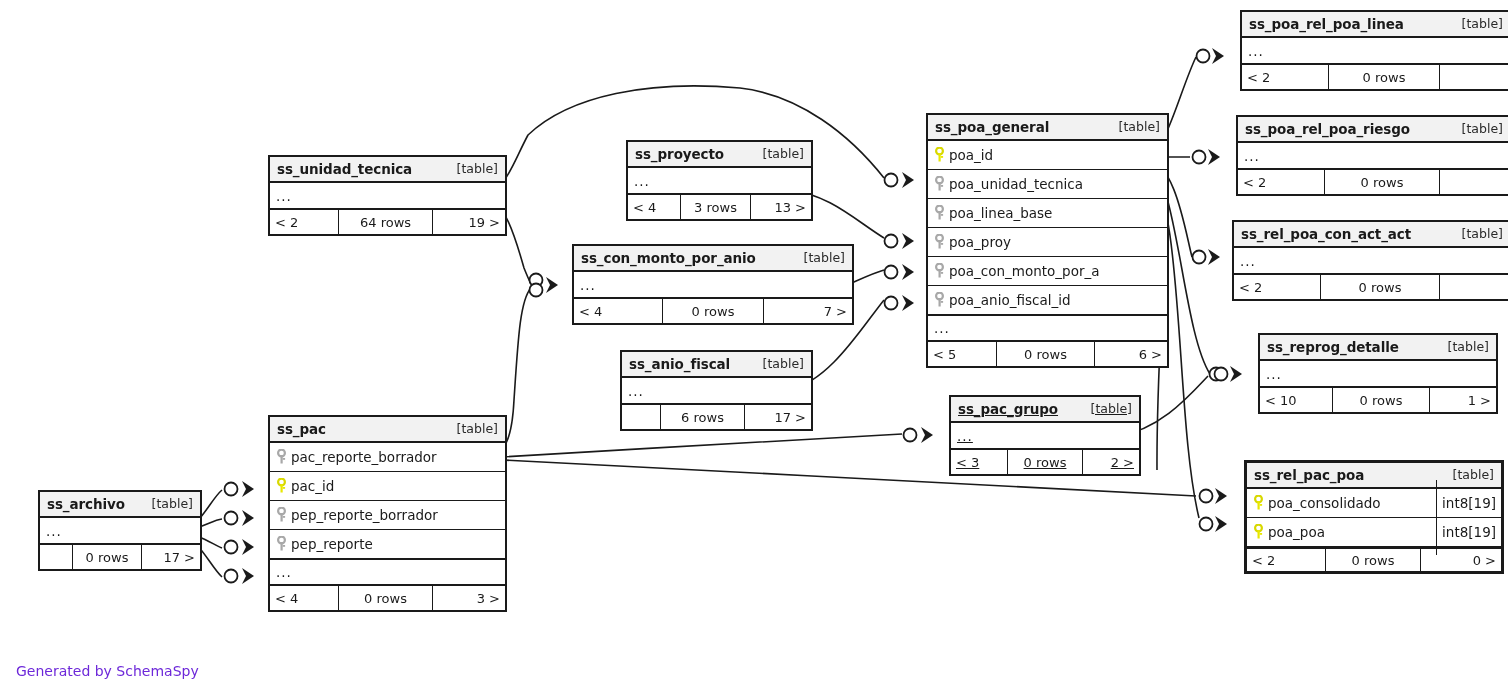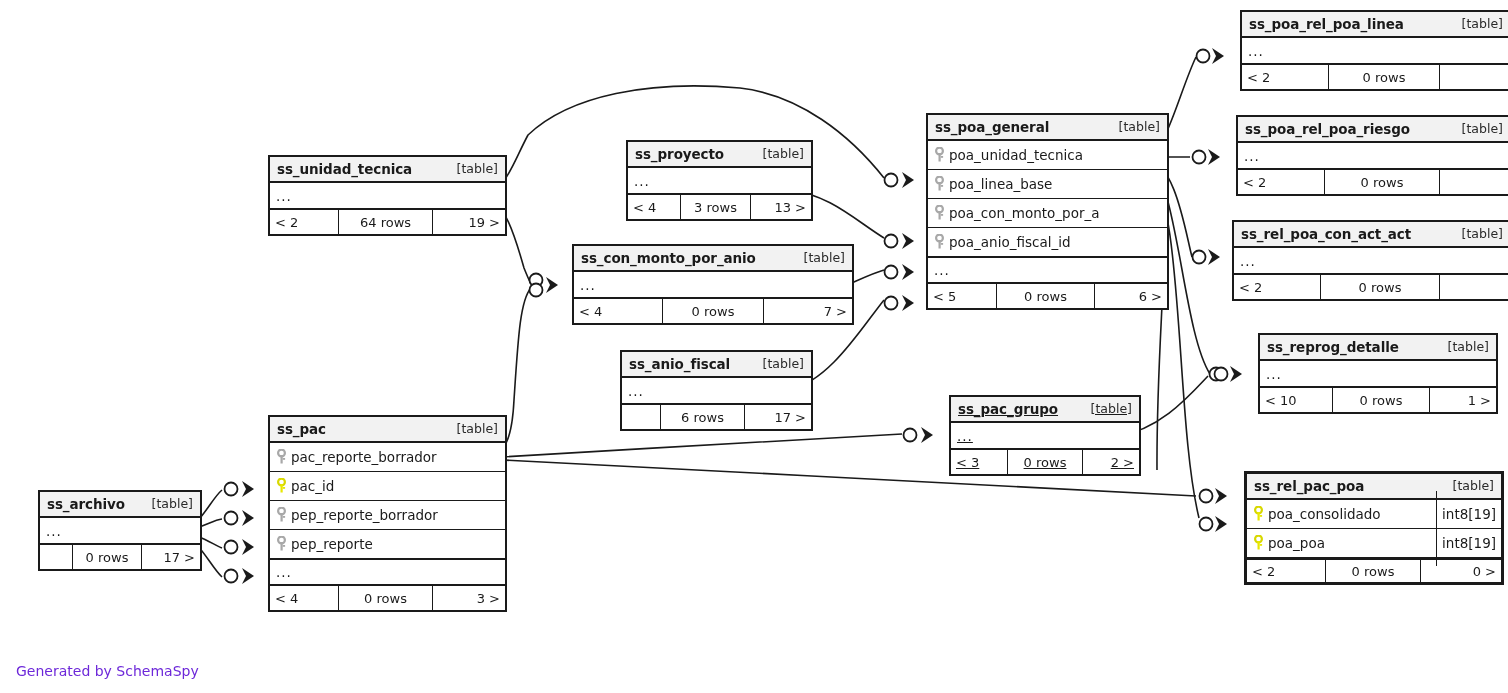--- a/index.html
+++ b/index.html
@@ -293,153 +293,173 @@
   </div>
 
   <div class="table-box" style="left:903px;top:113px;width:243px;">
     <div class="tbl-header">
       <span class="tbl-name">ss_poa_general</span>
       <span class="tbl-kind">[table]</span>
     </div>
     <div class="col-row">
       <div class="col-main">
         <svg class="key-icon" viewBox="0 0 11 16">
-            <circle cx="5.5" cy="4" r="3.4" fill="none" stroke="#a8a8a8" stroke-width="2.2"></circle>
-            <rect x="4.5" y="6" width="2.2" height="8.5" fill="#a8a8a8"></rect>
-            <rect x="6.7" y="9" width="2.4" height="1.8" fill="#a8a8a8"></rect>
-          </svg>
-        <span class="col-name">poa_unidad_tecnica</span>
-      </div>
-    </div>
-    <div class="col-row">
-      <div class="col-main">
-        <svg class="key-icon" viewBox="0 0 11 16">
-            <circle cx="5.5" cy="4" r="3.4" fill="none" stroke="#a8a8a8" stroke-width="2.2"></circle>
-            <rect x="4.5" y="6" width="2.2" height="8.5" fill="#a8a8a8"></rect>
-            <rect x="6.7" y="9" width="2.4" height="1.8" fill="#a8a8a8"></rect>
-          </svg>
-        <span class="col-name">poa_linea_base</span>
-      </div>
-    </div>
-    <div class="col-row">
-      <div class="col-main">
-        <svg class="key-icon" viewBox="0 0 11 16">
-            <circle cx="5.5" cy="4" r="3.4" fill="none" stroke="#a8a8a8" stroke-width="2.2"></circle>
-            <rect x="4.5" y="6" width="2.2" height="8.5" fill="#a8a8a8"></rect>
-            <rect x="6.7" y="9" width="2.4" height="1.8" fill="#a8a8a8"></rect>
-          </svg>
-        <span class="col-name">poa_con_monto_por_a</span>
-      </div>
-    </div>
-    <div class="col-row">
-      <div class="col-main">
-        <svg class="key-icon" viewBox="0 0 11 16">
-            <circle cx="5.5" cy="4" r="3.4" fill="none" stroke="#a8a8a8" stroke-width="2.2"></circle>
-            <rect x="4.5" y="6" width="2.2" height="8.5" fill="#a8a8a8"></rect>
-            <rect x="6.7" y="9" width="2.4" height="1.8" fill="#a8a8a8"></rect>
-          </svg>
-        <span class="col-name">poa_anio_fiscal_id</span>
-      </div>
-    </div>
-    <div class="ellipsis-row thin-top">...</div>
-    <div class="tbl-footer">
-      <div class="foot-cell foot-left" style="width:68px;">&lt; 5</div>
-      <div class="foot-cell foot-mid" style="flex:1;">0 rows</div>
-      <div class="foot-cell foot-right" style="width:72px;">6 &gt;</div>
-    </div>
-  </div>
-
-  <div class="table-box" style="left:926px;top:395px;width:192px;text-decoration:underline;">
-    <div class="tbl-header">
-      <span class="tbl-name">ss_pac_grupo</span>
-      <span class="tbl-kind">[table]</span>
-    </div>
-    <div class="ellipsis-row">...</div>
-    <div class="tbl-footer">
-      <div class="foot-cell foot-left" style="width:56px;">&lt; 3</div>
-      <div class="foot-cell foot-mid" style="flex:1;">0 rows</div>
-      <div class="foot-cell foot-right" style="width:56px;">2 &gt;</div>
-    </div>
-  </div>
-
-  <div class="table-box" style="left:1217px;top:10px;width:272px;">
-    <div class="tbl-header">
-      <span class="tbl-name">ss_poa_rel_poa_linea</span>
-      <span class="tbl-kind">[table]</span>
-    </div>
-    <div class="ellipsis-row">...</div>
-    <div class="tbl-footer">
-      <div class="foot-cell foot-left" style="width:86px;">&lt; 2</div>
-      <div class="foot-cell foot-mid" style="flex:1;">0 rows</div>
-      <div class="foot-cell foot-right" style="width:70px;"></div>
-    </div>
-  </div>
-
-  <div class="table-box" style="left:1213px;top:115px;width:276px;">
-    <div class="tbl-header">
-      <span class="tbl-name">ss_poa_rel_poa_riesgo</span>
-      <span class="tbl-kind">[table]</span>
-    </div>
-    <div class="ellipsis-row">...</div>
-    <div class="tbl-footer">
-      <div class="foot-cell foot-left" style="width:86px;">&lt; 2</div>
-      <div class="foot-cell foot-mid" style="flex:1;">0 rows</div>
-      <div class="foot-cell foot-right" style="width:70px;"></div>
-    </div>
-  </div>
-
-  <div class="table-box" style="left:1209px;top:220px;width:280px;">
-    <div class="tbl-header">
-      <span class="tbl-name">ss_rel_poa_con_act_act</span>
-      <span class="tbl-kind">[table]</span>
-    </div>
-    <div class="ellipsis-row">...</div>
-    <div class="tbl-footer">
-      <div class="foot-cell foot-left" style="width:86px;">&lt; 2</div>
-      <div class="foot-cell foot-mid" style="flex:1;">0 rows</div>
-      <div class="foot-cell foot-right" style="width:70px;"></div>
-    </div>
-  </div>
-
-  <div class="table-box" style="left:1235px;top:333px;width:240px;">
-    <div class="tbl-header">
-      <span class="tbl-name">ss_reprog_detalle</span>
-      <span class="tbl-kind">[table]</span>
-    </div>
-    <div class="ellipsis-row">...</div>
-    <div class="tbl-footer">
-      <div class="foot-cell foot-left" style="width:72px;">&lt; 10</div>
-      <div class="foot-cell foot-mid" style="flex:1;">0 rows</div>
-      <div class="foot-cell foot-right" style="width:66px;">1 &gt;</div>
-    </div>
-  </div>
-
-  <div class="table-box focus" style="left:1221px;top:471px;width:260px;text-align:center;">
-    <div class="tbl-header">
-      <span class="tbl-name">ss_rel_pac_poa</span>
-      <span class="tbl-kind">[table]</span>
-    </div>
-    <div class="col-row">
-      <div class="col-main">
-        <svg class="key-icon" viewBox="0 0 11 16">
             <circle cx="5.5" cy="4" r="3.4" fill="none" stroke="#d8d800" stroke-width="2.2"></circle>
             <rect x="4.5" y="6" width="2.2" height="8.5" fill="#e8e800"></rect>
             <rect x="6.7" y="9" width="2.4" height="1.8" fill="#e8e800"></rect>
           </svg>
-        <span class="col-name">poa_consolidado</span>
-      </div>
-      <div class="col-type">int8[19]</div>
+        <span class="col-name">poa_id</span>
+      </div>
+    </div>
+    <div class="col-row">
+      <div class="col-main">
+        <svg class="key-icon" viewBox="0 0 11 16">
+            <circle cx="5.5" cy="4" r="3.4" fill="none" stroke="#a8a8a8" stroke-width="2.2"></circle>
+            <rect x="4.5" y="6" width="2.2" height="8.5" fill="#a8a8a8"></rect>
+            <rect x="6.7" y="9" width="2.4" height="1.8" fill="#a8a8a8"></rect>
+          </svg>
+        <span class="col-name">poa_unidad_tecnica</span>
+      </div>
+    </div>
+    <div class="col-row">
+      <div class="col-main">
+        <svg class="key-icon" viewBox="0 0 11 16">
+            <circle cx="5.5" cy="4" r="3.4" fill="none" stroke="#a8a8a8" stroke-width="2.2"></circle>
+            <rect x="4.5" y="6" width="2.2" height="8.5" fill="#a8a8a8"></rect>
+            <rect x="6.7" y="9" width="2.4" height="1.8" fill="#a8a8a8"></rect>
+          </svg>
+        <span class="col-name">poa_linea_base</span>
+      </div>
+    </div>
+    <div class="col-row">
+      <div class="col-main">
+        <svg class="key-icon" viewBox="0 0 11 16">
+            <circle cx="5.5" cy="4" r="3.4" fill="none" stroke="#a8a8a8" stroke-width="2.2"></circle>
+            <rect x="4.5" y="6" width="2.2" height="8.5" fill="#a8a8a8"></rect>
+            <rect x="6.7" y="9" width="2.4" height="1.8" fill="#a8a8a8"></rect>
+          </svg>
+        <span class="col-name">poa_proy</span>
+      </div>
+    </div>
+    <div class="col-row">
+      <div class="col-main">
+        <svg class="key-icon" viewBox="0 0 11 16">
+            <circle cx="5.5" cy="4" r="3.4" fill="none" stroke="#a8a8a8" stroke-width="2.2"></circle>
+            <rect x="4.5" y="6" width="2.2" height="8.5" fill="#a8a8a8"></rect>
+            <rect x="6.7" y="9" width="2.4" height="1.8" fill="#a8a8a8"></rect>
+          </svg>
+        <span class="col-name">poa_con_monto_por_a</span>
+      </div>
+    </div>
+    <div class="col-row">
+      <div class="col-main">
+        <svg class="key-icon" viewBox="0 0 11 16">
+            <circle cx="5.5" cy="4" r="3.4" fill="none" stroke="#a8a8a8" stroke-width="2.2"></circle>
+            <rect x="4.5" y="6" width="2.2" height="8.5" fill="#a8a8a8"></rect>
+            <rect x="6.7" y="9" width="2.4" height="1.8" fill="#a8a8a8"></rect>
+          </svg>
+        <span class="col-name">poa_anio_fiscal_id</span>
+      </div>
+    </div>
+    <div class="ellipsis-row thin-top">...</div>
+    <div class="tbl-footer">
+      <div class="foot-cell foot-left" style="width:68px;">&lt; 5</div>
+      <div class="foot-cell foot-mid" style="flex:1;">0 rows</div>
+      <div class="foot-cell foot-right" style="width:72px;">6 &gt;</div>
+    </div>
+  </div>
+
+  <div class="table-box" style="left:926px;top:395px;width:192px;text-decoration:underline;">
+    <div class="tbl-header">
+      <span class="tbl-name">ss_pac_grupo</span>
+      <span class="tbl-kind">[table]</span>
+    </div>
+    <div class="ellipsis-row">...</div>
+    <div class="tbl-footer">
+      <div class="foot-cell foot-left" style="width:56px;">&lt; 3</div>
+      <div class="foot-cell foot-mid" style="flex:1;">0 rows</div>
+      <div class="foot-cell foot-right" style="width:56px;">2 &gt;</div>
+    </div>
+  </div>
+
+  <div class="table-box" style="left:1217px;top:10px;width:272px;">
+    <div class="tbl-header">
+      <span class="tbl-name">ss_poa_rel_poa_linea</span>
+      <span class="tbl-kind">[table]</span>
+    </div>
+    <div class="ellipsis-row">...</div>
+    <div class="tbl-footer">
+      <div class="foot-cell foot-left" style="width:86px;">&lt; 2</div>
+      <div class="foot-cell foot-mid" style="flex:1;">0 rows</div>
+      <div class="foot-cell foot-right" style="width:70px;"></div>
+    </div>
+  </div>
+
+  <div class="table-box" style="left:1213px;top:115px;width:276px;">
+    <div class="tbl-header">
+      <span class="tbl-name">ss_poa_rel_poa_riesgo</span>
+      <span class="tbl-kind">[table]</span>
+    </div>
+    <div class="ellipsis-row">...</div>
+    <div class="tbl-footer">
+      <div class="foot-cell foot-left" style="width:86px;">&lt; 2</div>
+      <div class="foot-cell foot-mid" style="flex:1;">0 rows</div>
+      <div class="foot-cell foot-right" style="width:70px;"></div>
+    </div>
+  </div>
+
+  <div class="table-box" style="left:1209px;top:220px;width:280px;">
+    <div class="tbl-header">
+      <span class="tbl-name">ss_rel_poa_con_act_act</span>
+      <span class="tbl-kind">[table]</span>
+    </div>
+    <div class="ellipsis-row">...</div>
+    <div class="tbl-footer">
+      <div class="foot-cell foot-left" style="width:86px;">&lt; 2</div>
+      <div class="foot-cell foot-mid" style="flex:1;">0 rows</div>
+      <div class="foot-cell foot-right" style="width:70px;"></div>
+    </div>
+  </div>
+
+  <div class="table-box" style="left:1235px;top:333px;width:240px;">
+    <div class="tbl-header">
+      <span class="tbl-name">ss_reprog_detalle</span>
+      <span class="tbl-kind">[table]</span>
+    </div>
+    <div class="ellipsis-row">...</div>
+    <div class="tbl-footer">
+      <div class="foot-cell foot-left" style="width:72px;">&lt; 10</div>
+      <div class="foot-cell foot-mid" style="flex:1;">0 rows</div>
+      <div class="foot-cell foot-right" style="width:66px;">1 &gt;</div>
+    </div>
+  </div>
+
+  <div class="table-box focus" style="left:1221px;top:460px;width:260px;text-align:center;">
+    <div class="tbl-header">
+      <span class="tbl-name">ss_rel_pac_poa</span>
+      <span class="tbl-kind">[table]</span>
     </div>
     <div class="col-row">
       <div class="col-main">
         <svg class="key-icon" viewBox="0 0 11 16">
             <circle cx="5.5" cy="4" r="3.4" fill="none" stroke="#d8d800" stroke-width="2.2"></circle>
             <rect x="4.5" y="6" width="2.2" height="8.5" fill="#e8e800"></rect>
             <rect x="6.7" y="9" width="2.4" height="1.8" fill="#e8e800"></rect>
           </svg>
+        <span class="col-name">poa_consolidado</span>
+      </div>
+      <div class="col-type">int8[19]</div>
+    </div>
+    <div class="col-row">
+      <div class="col-main">
+        <svg class="key-icon" viewBox="0 0 11 16">
+            <circle cx="5.5" cy="4" r="3.4" fill="none" stroke="#d8d800" stroke-width="2.2"></circle>
+            <rect x="4.5" y="6" width="2.2" height="8.5" fill="#e8e800"></rect>
+            <rect x="6.7" y="9" width="2.4" height="1.8" fill="#e8e800"></rect>
+          </svg>
         <span class="col-name">poa_poa</span>
       </div>
       <div class="col-type">int8[19]</div>
     </div>
     <div class="tbl-footer" style="border-top:2px solid #1a1a1a;">
       <div class="foot-cell foot-left" style="width:78px;">&lt; 2</div>
       <div class="foot-cell foot-mid" style="flex:1;">0 rows</div>
       <div class="foot-cell foot-right" style="width:80px;">0 &gt;</div>
     </div>
   </div>

